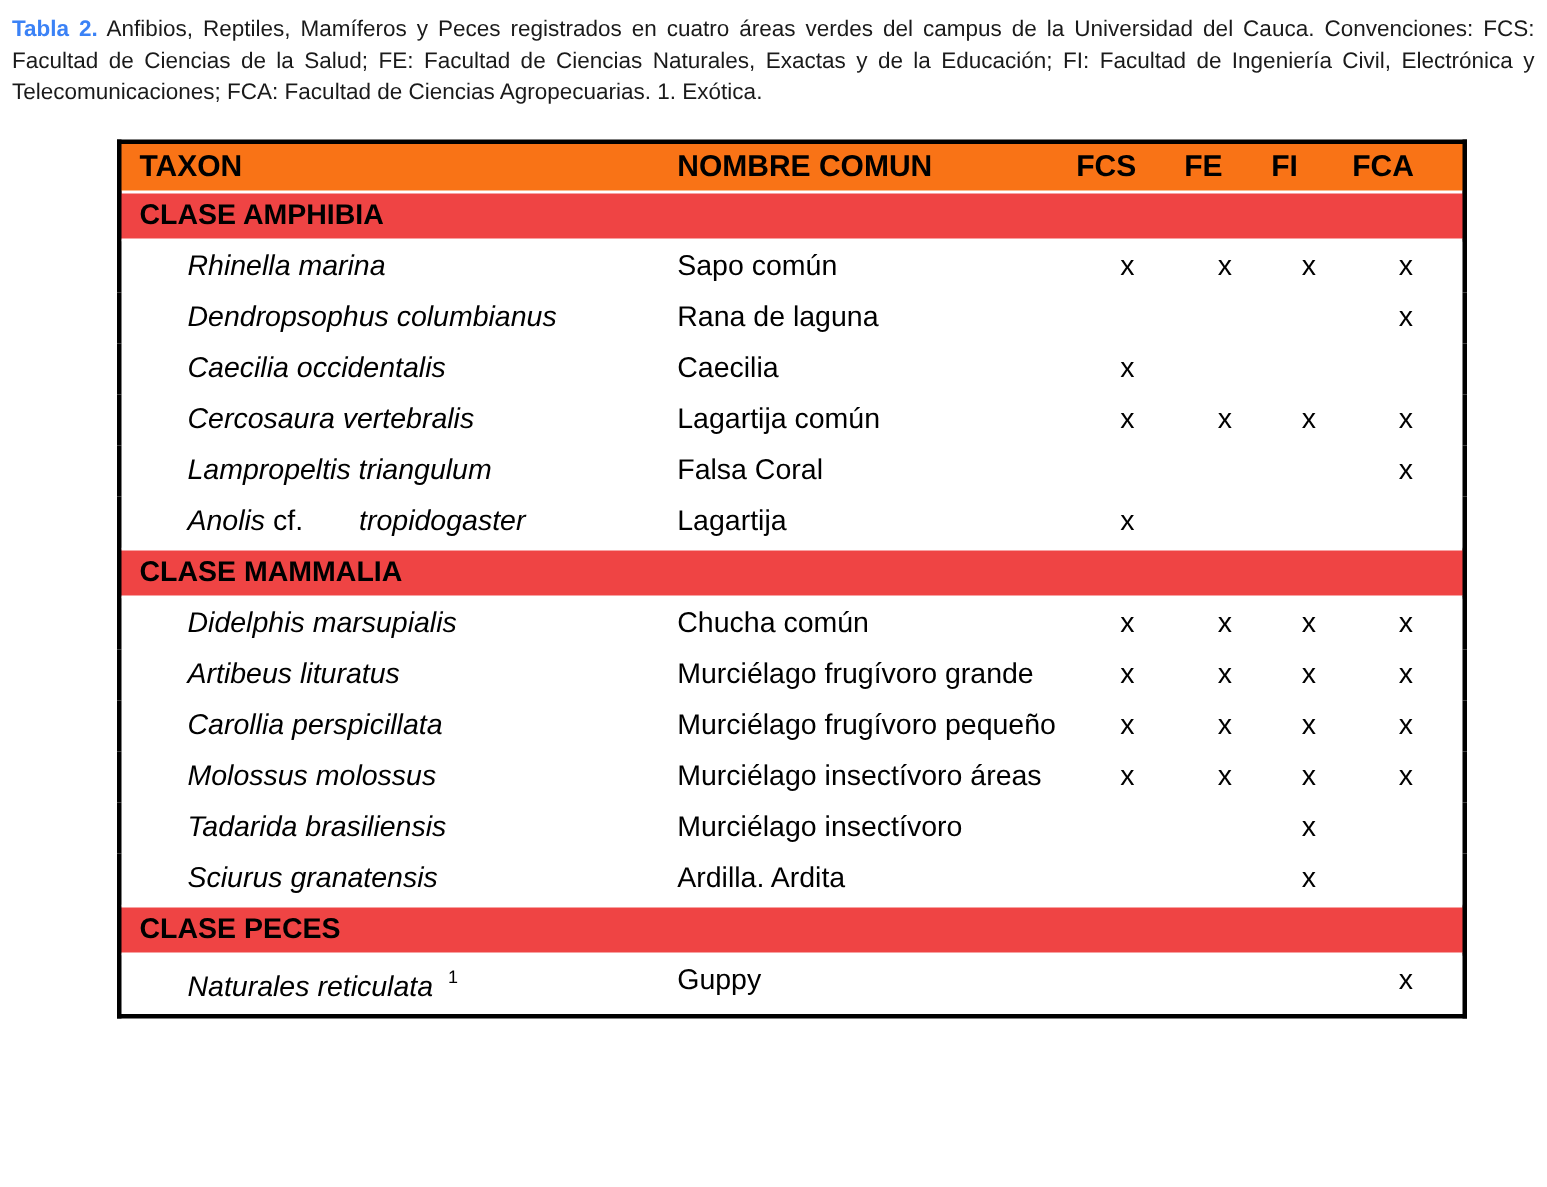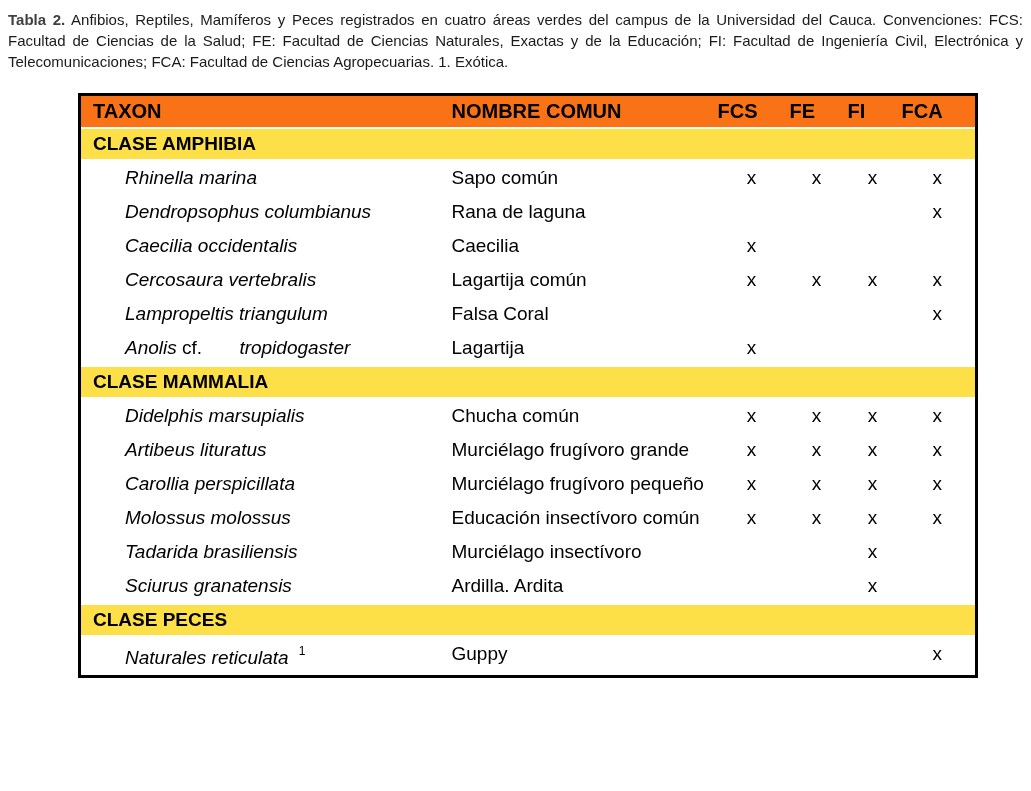--- a/index.html
+++ b/index.html
@@ -15,21 +15,21 @@
     font-family: "Liberation Sans", sans-serif;
     color: #000000;
   }
   .caption {
     padding: 9px 8px 0 8px;
     font-size: 15px;
     line-height: 21px;
     text-align: justify;
     color: #1a1a1a;
   }
-  .caption b { color: #404040; }
+  .caption b { color: #3b82f6; }
   .table-wrap {
     margin: 21px 0 0 78px;
     width: 897px;
   }
   table.species-table {
     width: 100%;
     border-collapse: collapse;
     border: 3px solid #000000;
     table-layout: fixed;
   }
@@ -51,21 +51,21 @@
     text-align: left;
     padding: 4px 2px;
   }
   td {
     font-size: 19px;
     line-height: 29px;
     padding: 2px 8px 3px 12px;
     vertical-align: top;
   }
   tr.section-row td {
-    background: #fde047;
+    background: #ef4444;
     font-weight: bold;
     font-size: 19px;
     line-height: 26px;
     padding: 2px 8px 2px 12px;
     border-top: 2px solid #ffffff;
     border-bottom: 2px solid #ffffff;
   }
   td.taxon-cell i { font-style: italic; margin-left: 32px; }
   td.taxon-cell sup {
     font-size: 12px;
@@ -179,21 +179,21 @@
         <tr class="data-row">
           <td class="taxon-cell"><i>Carollia perspicillata</i></td>
           <td class="common-cell">Murciélago frugívoro pequeño</td>
           <td class="mark-cell">x</td>
           <td class="mark-cell">x</td>
           <td class="mark-cell">x</td>
           <td class="mark-cell">x</td>
         </tr>
         <tr class="data-row">
           <td class="taxon-cell"><i>Molossus molossus</i></td>
-          <td class="common-cell">Educación insectívoro común</td>
+          <td class="common-cell">Murciélago insectívoro áreas</td>
           <td class="mark-cell">x</td>
           <td class="mark-cell">x</td>
           <td class="mark-cell">x</td>
           <td class="mark-cell">x</td>
         </tr>
         <tr class="data-row">
           <td class="taxon-cell"><i>Tadarida brasiliensis</i></td>
           <td class="common-cell">Murciélago insectívoro</td>
           <td class="mark-cell"></td>
           <td class="mark-cell"></td>

